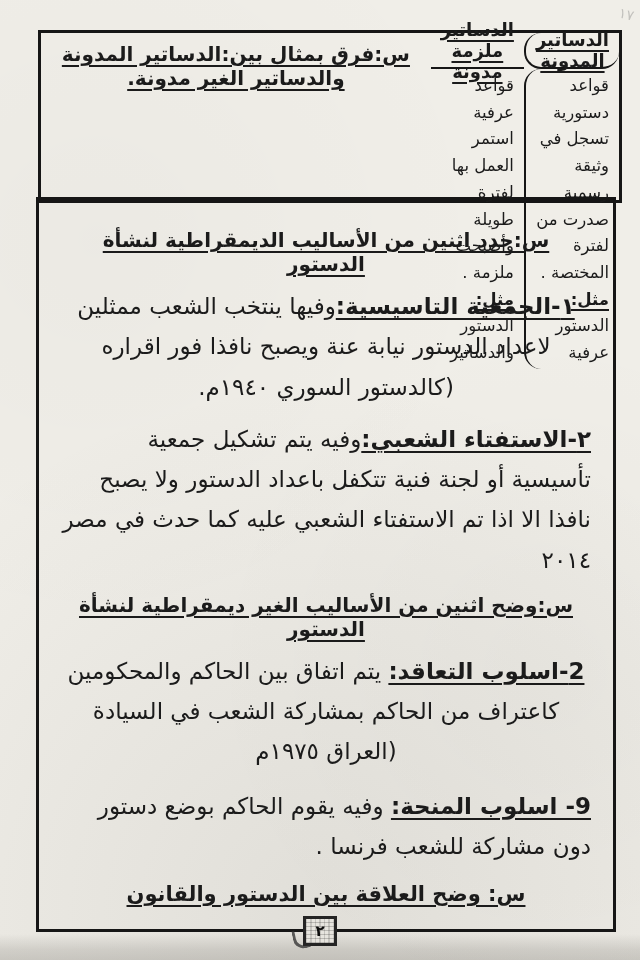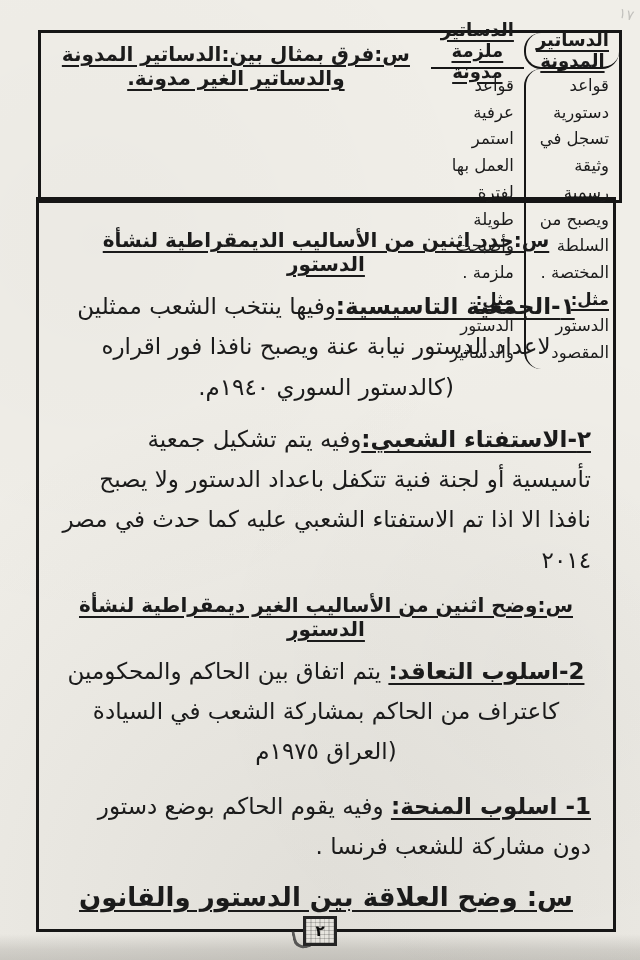--- a/index.html
+++ b/index.html
@@ -45,21 +45,21 @@
   .t-col1{border-left:2px solid #161616;border-radius:17px;}
   .t-head{
     border-bottom:2px solid #161616;text-align:center;font-weight:bold;font-size:18px;
     display:flex;align-items:center;justify-content:center;
   }
   .t-body{font-size:16.5px;line-height:1.62;text-align:right;padding-top:4px;}
   
   .qh{
     text-align:center;font-weight:bold;font-size:20px;margin:16px 0 6px;
   }
-  .qh-big{font-size:26px;}
+  .qh-big{font-size:21px;}
   .para{font-size:23px;line-height:1.75;margin:10px 0 0;text-align:right;}
   .para-c{text-align:center;}
   .mt12{margin-top:12px;text-align:right;} .mt14{margin-top:14px;} .mt20{margin-top:13px;} .mt22{margin-top:22px;}
   
   .pageno{
     position:absolute;left:50%;top:916px;transform:translateX(-50%);
     width:34px;height:30px;border:3px solid #242424;box-sizing:border-box;
     display:flex;align-items:center;justify-content:center;
     background:
       repeating-linear-gradient(0deg, rgba(30,30,30,0.22) 0 1.5px, transparent 1.5px 4px),
@@ -85,23 +85,23 @@
       <span class="u">س:فرق بمثال بين:الدساتير المدونة والدساتير الغير مدونة.</span>
     </div>
     <div class="t-grid">
       <div class="t-cell t-head t-col1">
         <span class="u">الدساتير المدونة</span>
       </div>
       <div class="t-cell t-head">
         <span class="u">الدساتير ملزمة مدونة</span>
       </div>
       <div class="t-cell t-body t-col1">
-        <span>قواعد دستورية تسجل في وثيقة رسمية ويصبح من السلطة المختصة .</span>
+        <span>قواعد دستورية تسجل في وثيقة رسمية صدرت من لفترة المختصة .</span>
         <div>
-          <span class="b u">مثل:</span><span> الدستور المقصود</span>
+          <span class="b u">مثل:</span><span> الدستور عرفية</span>
         </div>
       </div>
       <div class="t-cell t-body">
         <span>قواعد عرفية استمر العمل بها لفترة طويلة وأصبحت ملزمة .</span>
         <div>
           <span class="b u">مثل:</span><span> الدستور والدساتير</span>
         </div>
       </div>
     </div>
   </div>
@@ -118,21 +118,21 @@
       <span class="b u">٢-الاستفتاء الشعبي:</span><span>وفيه يتم تشكيل جمعية تأسيسية أو لجنة فنية تتكفل باعداد الدستور ولا يصبح نافذا الا اذا تم الاستفتاء الشعبي عليه كما حدث في مصر ٢٠١٤</span>
     </p>
 
     <div class="qh mt20">
       <span class="u">س:وضح اثنين من الأساليب الغير ديمقراطية لنشأة الدستور</span>
     </div>
     <p class="para para-c">
       <span class="b u">2-اسلوب التعاقد:</span><span> يتم اتفاق بين الحاكم والمحكومين كاعتراف من الحاكم بمشاركة الشعب في السيادة (العراق ١٩٧٥م</span>
     </p>
     <p class="para mt14">
-      <span class="b u">1- اسلوب المنحة:</span><span> وفيه يقوم الحاكم بوضع دستور دون مشاركة للشعب فرنسا .</span>
+      <span class="b u">9- اسلوب المنحة:</span><span> وفيه يقوم الحاكم بوضع دستور دون مشاركة للشعب فرنسا .</span>
     </p>
 
     <div class="qh qh-big">
       <span class="u">س: وضح العلاقة بين الدستور والقانون</span>
     </div>
 
 
   </div>
 
   <div class="pageno">

